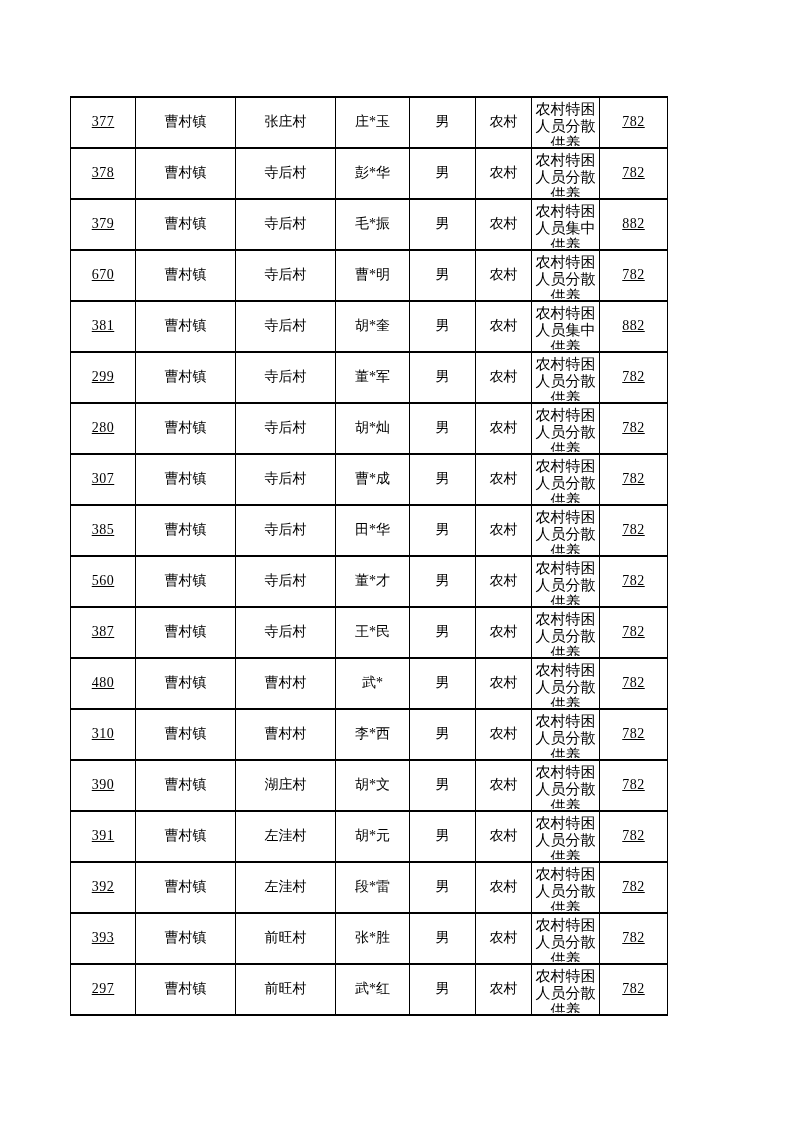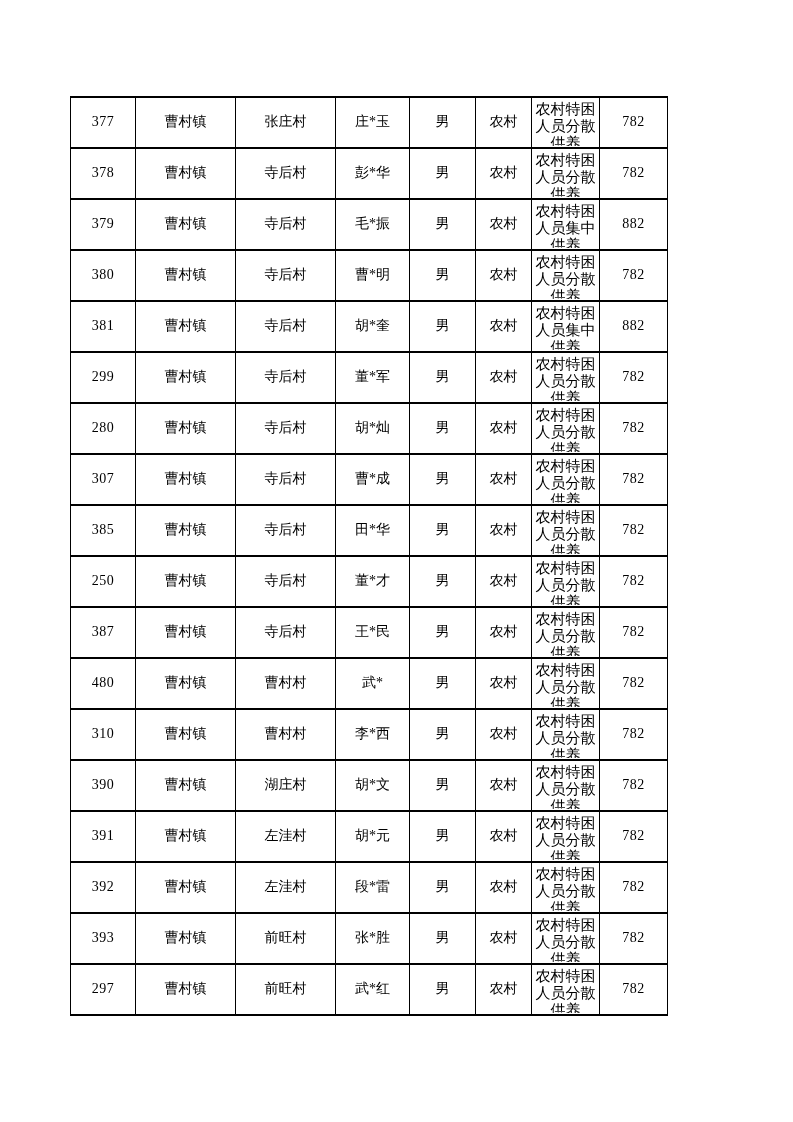--- a/index.html
+++ b/index.html
@@ -29,20 +29,21 @@
     text-align: center;
     vertical-align: middle;
     overflow: hidden;
     font-size: 14px;
     line-height: 1.15;
   }
   td.col-no, td.col-amount {
     font-family: "Liberation Serif", "DejaVu Serif", serif;
     font-size: 15px;
     letter-spacing: 0.5px;
+    text-decoration: underline;
   }
   td.col-town, td.col-village, td.col-name, td.col-gender, td.col-area {
     font-size: 14px;
   }
   td.col-category { vertical-align: top; }
   .cat-text {
     display: block;
     width: 100%;
     height: 46px;
     overflow: hidden;
@@ -100,21 +101,21 @@
     <td class="col-village">寺后村</td>
     <td class="col-name">毛*振</td>
     <td class="col-gender">男</td>
     <td class="col-area">农村</td>
     <td class="col-category">
       <span class="cat-text">农村特困人员集中供养</span>
     </td>
     <td class="col-amount">882</td>
   </tr>
         <tr>
-    <td class="col-no">380</td>
+    <td class="col-no">670</td>
     <td class="col-town">曹村镇</td>
     <td class="col-village">寺后村</td>
     <td class="col-name">曹*明</td>
     <td class="col-gender">男</td>
     <td class="col-area">农村</td>
     <td class="col-category">
       <span class="cat-text">农村特困人员分散供养</span>
     </td>
     <td class="col-amount">782</td>
   </tr>
@@ -172,21 +173,21 @@
     <td class="col-village">寺后村</td>
     <td class="col-name">田*华</td>
     <td class="col-gender">男</td>
     <td class="col-area">农村</td>
     <td class="col-category">
       <span class="cat-text">农村特困人员分散供养</span>
     </td>
     <td class="col-amount">782</td>
   </tr>
         <tr>
-    <td class="col-no">250</td>
+    <td class="col-no">560</td>
     <td class="col-town">曹村镇</td>
     <td class="col-village">寺后村</td>
     <td class="col-name">董*才</td>
     <td class="col-gender">男</td>
     <td class="col-area">农村</td>
     <td class="col-category">
       <span class="cat-text">农村特困人员分散供养</span>
     </td>
     <td class="col-amount">782</td>
   </tr>

